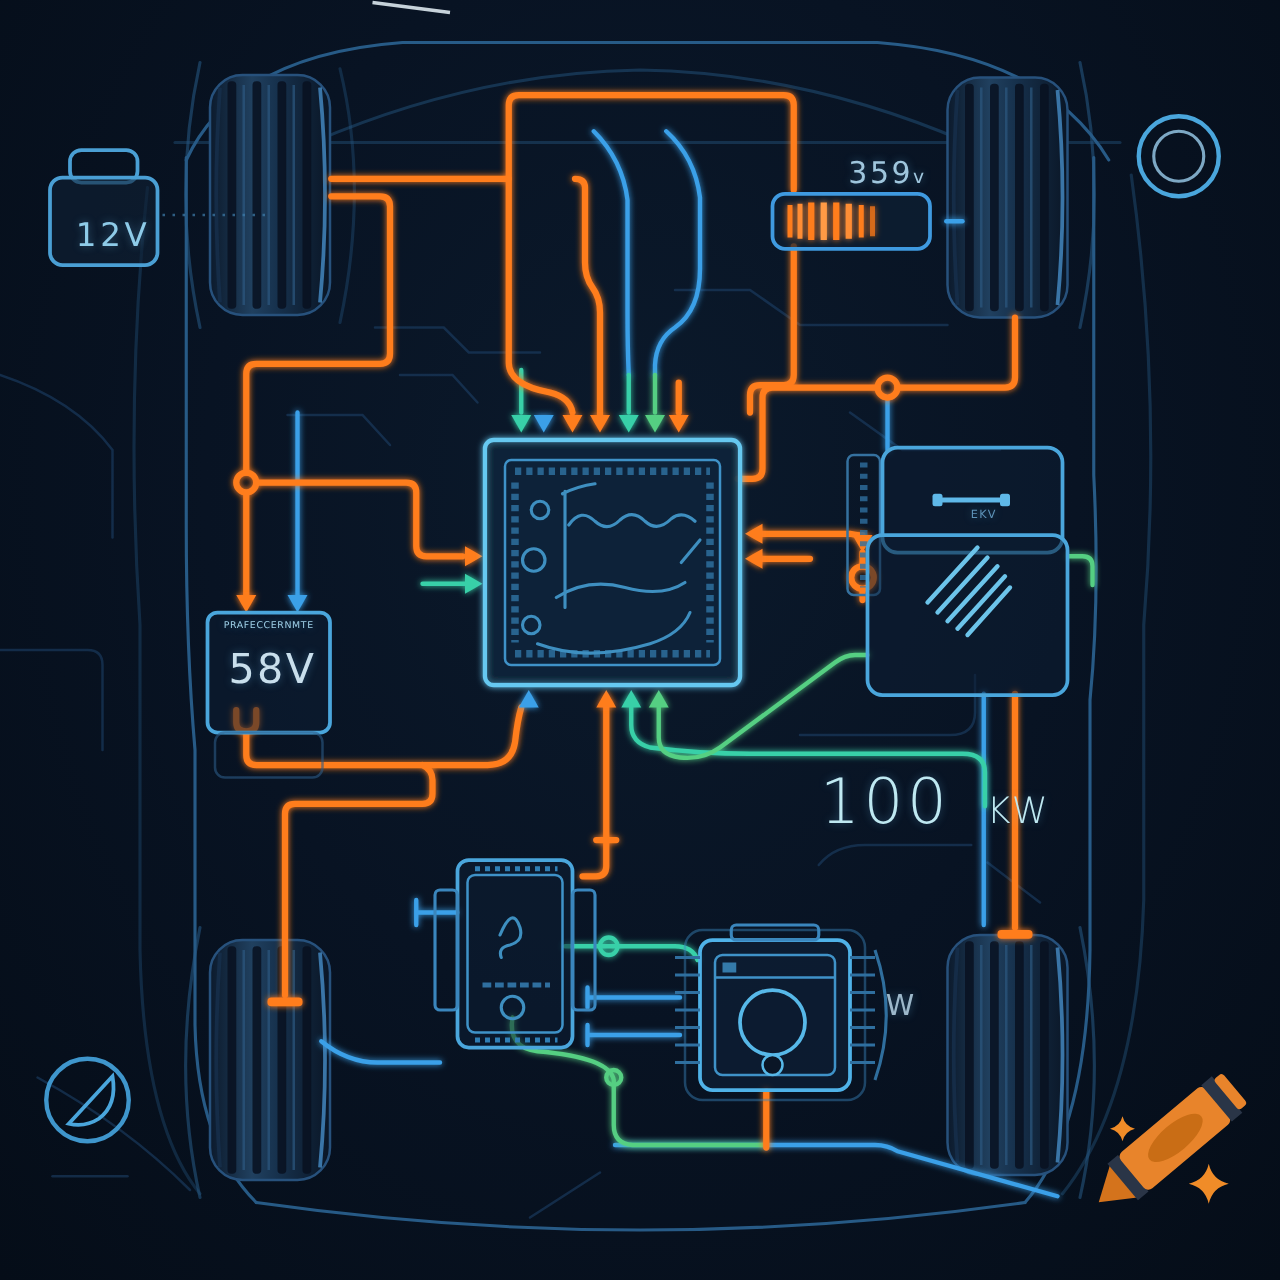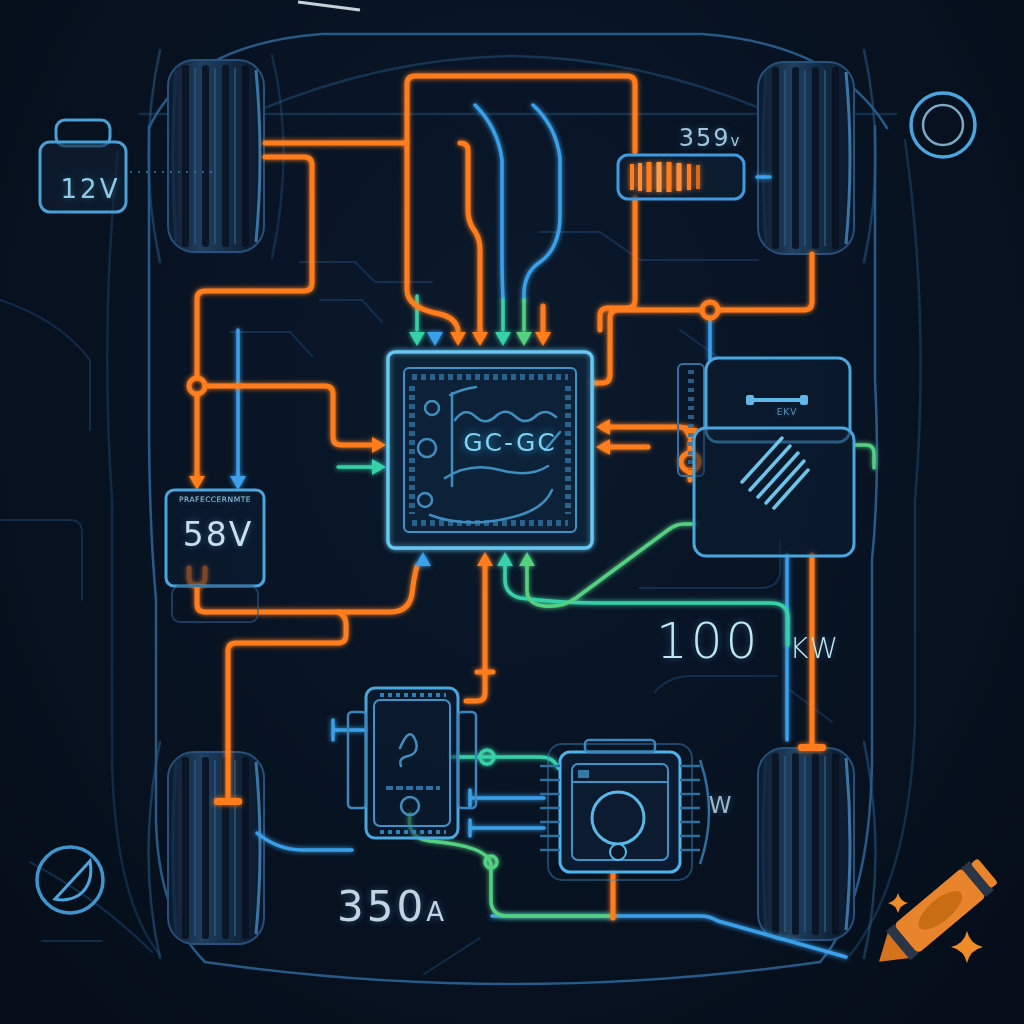--- a/index.html
+++ b/index.html
@@ -300,20 +300,18 @@
       <rect x="8" y="0" width="11" height="38" fill="#2a3547"></rect>
       <rect x="0" y="3" width="9" height="32" rx="3" fill="#e8842b"></rect>
     </g>
     <path fill="#f08c28" d="M898,893 Q900,901 908,903 Q900,905 898,913 Q896,905 888,903 Q896,901 898,893 Z"></path>
     <path fill="#f08c28" d="M967,931 Q970,944 983,947 Q970,950 967,963 Q964,950 951,947 Q964,944 967,931 Z"></path>
   </g>
 </svg>
 
 <div class="lbl l12v">12V</div>
 <div class="lbl l802"><span>359</span><span class="unit">v</span></div>
-<div class="lbl lgc">GC-GC</div>
 <div class="lbl l58s">PRAFECCERNMTE</div>
 <div class="lbl l58">58V</div>
 <div class="lbl l120"><span>100</span><span class="unit">KW</span></div>
-<div class="lbl l350"><span>350</span><span class="unit">A</span></div>
 <div class="lbl lw">W</div>
 <div class="lbl lekv">EKV</div>
 </div>
 
 </body></html>

